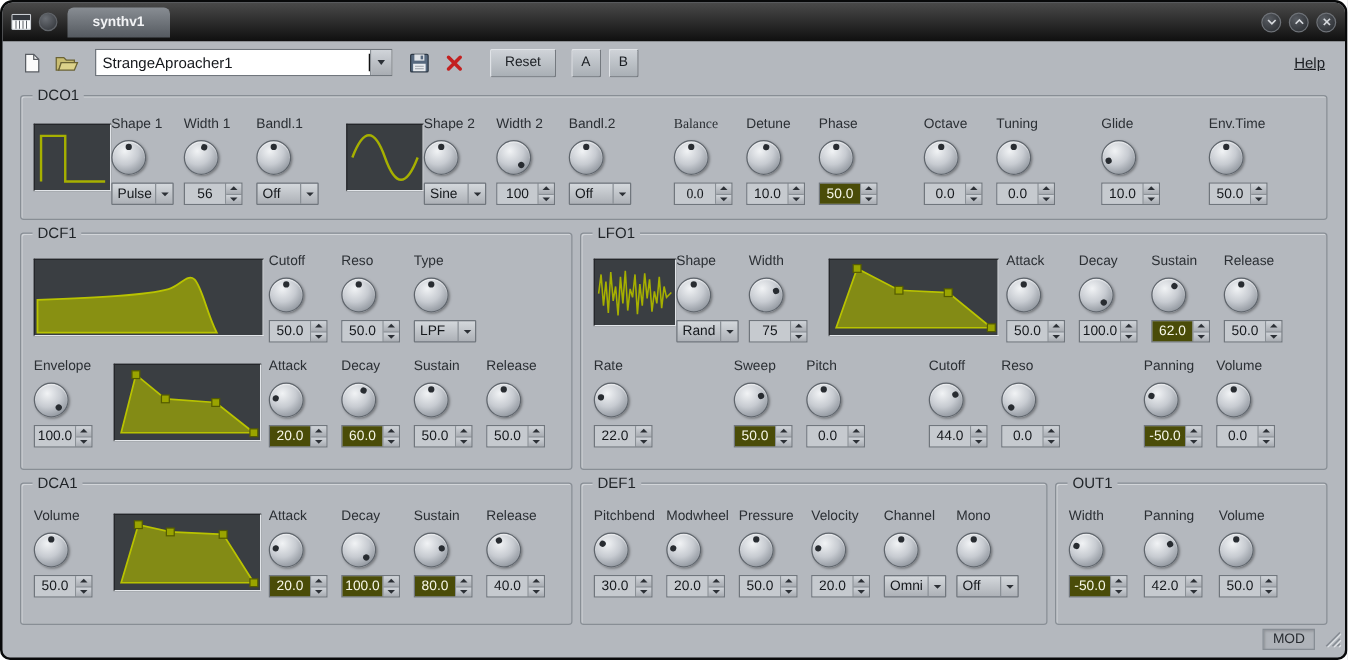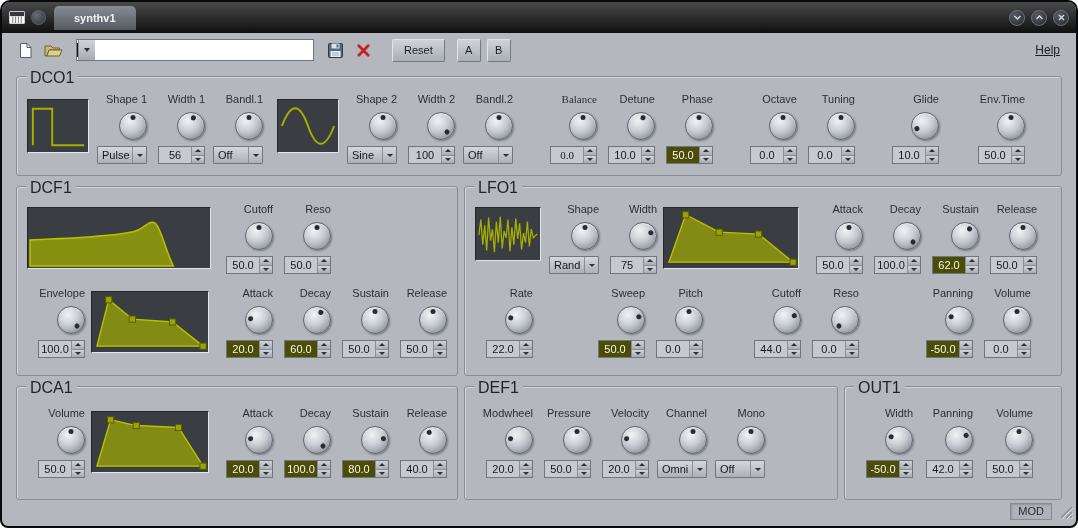--- a/index.html
+++ b/index.html
@@ -33,26 +33,26 @@
   .pushbtn.sq{width:24px;padding:0;margin-left:12px;}
   .pushbtn.sq + .pushbtn.sq{margin-left:6px;}
   .tabs{display:flex;margin-left:16px;height:25px;}
   .tab{height:25px;line-height:23px;padding:0 13px;font-size:11px;color:#23262b;background:#a6aab0;
     border:1px solid #81868d;margin-left:-1px;cursor:pointer;}
   .tab.active{background:linear-gradient(#d7dbdf,#b4b8be);border-radius:3px 3px 0 0;position:relative;z-index:1;}
   .help{margin-left:auto;font-size:12px;color:#1b1e23;text-decoration:underline;cursor:pointer;padding-right:6px;}
   
   .content{padding:9px 14px 0;}
   .group{position:relative;border:1px solid #888e95;border-radius:3px;box-shadow:inset 1px 1px 0 rgba(240,242,244,.5);}
-  .legend{position:absolute;top:-8px;left:9px;background:#b4b8be;padding:0 4px;font-size:16px;color:#1f2327;}
+  .legend{position:absolute;top:-8px;left:9px;background:#b4b8be;padding:0 4px;font-size:12px;color:#1f2327;}
   .grp-body{padding:16px 10px 0;}
   .grp-body .krow + .krow{margin-top:13px;}
   .bot-row .grp-body{padding-top:20px;}
   .krow{display:flex;align-items:flex-start;}
-  .kunit{width:58px;display:flex;flex-direction:column;align-items:flex-end;flex:none;}
+  .kunit{width:58px;display:flex;flex-direction:column;align-items:flex-start;flex:none;}
   .klabel{height:15px;font-size:11px;color:#2b2f34;white-space:nowrap;}
   .dial{width:28px;height:28px;margin:4px 0 6px;border-radius:50%;position:relative;cursor:pointer;
     background:radial-gradient(circle at 38% 30%,#f1f3f5 0%,#c7cbd1 45%,#8f959d 82%,#7a8088 100%);
     border:1px solid #5f656c;box-shadow:1px 1px 2px rgba(0,0,0,.35),inset 0 1px 1px rgba(255,255,255,.6);}
   .dot{position:absolute;left:50%;top:50%;width:5px;height:5px;border-radius:50%;background:#282c31;}
   .spin{height:18px;display:flex;border:1px solid #70767d;background:#c2c6cb;}
   .spin-val{width:32px;font-size:11px;line-height:16px;text-align:center;color:#15181c;background:#c6cacf;cursor:text;}
   .spin-val.hl{background:var(--hl,#4a4c08);color:#f7f7e8;}
   .spin-btns{width:13px;display:flex;flex-direction:column;border-left:1px solid #8a9096;}
   .spin-b{flex:1;display:flex;align-items:center;justify-content:center;background:linear-gradient(#d0d4d9,#a9adb3);cursor:pointer;}
@@ -123,20 +123,21 @@
           <path d="M10 1.5 V5.5 H14" fill="none" stroke="#5a5e64"></path>
         </svg>
     </button>
     <button class="tbtn">
       <svg width="19" height="15" viewBox="0 0 19 15">
           <path d="M1 3 H7 L9 5 H15.5 V7 H5 L3 13 H1 Z" fill="#c9bd72" stroke="#6b6334"></path>
           <path d="M5 7 H18 L15.5 13 H3 Z" fill="#ddd28a" stroke="#6b6334"></path>
         </svg>
     </button>
     <div class="preset">
+      <span class="preset-text">StrangeAproacher1</span>
       <span class="caret"></span>
       <span class="preset-arrow">
           <i class="tri-down"></i>
         </span>
     </div>
     <button class="tbtn">
       <svg width="17" height="17" viewBox="0 0 17 17">
           <rect x="1.5" y="1.5" width="14" height="14" rx="1" fill="#56687e" stroke="#2e3946"></rect>
           <rect x="4.5" y="1.5" width="8" height="5" fill="#dfe3e8"></rect>
           <rect x="9.5" y="2.5" width="2" height="3" fill="#56687e"></rect>
@@ -413,20 +414,32 @@
                   <div class="spin-btns">
                     <div class="spin-b">
                       <i class="tri-up-s"></i>
                     </div>
                     <div class="spin-b">
                       <i class="tri-down-s"></i>
                     </div>
                   </div>
                 </div>
               </div>
+              <div class="kunit">
+                <div class="klabel">Type</div>
+                <div class="dial">
+                  <div class="dot" style="transform: translate(-50%, -50%) rotate(0deg) translateY(-8.5px);"></div>
+                </div>
+                <div class="combo">
+                  <span class="combo-val">LPF</span>
+                  <span class="combo-arrow">
+                    <i class="tri-down-s"></i>
+                  </span>
+                </div>
+              </div>
             </div>
           <div class="krow">
               <div class="kunit">
                 <div class="klabel">Envelope</div>
                 <div class="dial">
                   <div class="dot" style="transform: translate(-50%, -50%) rotate(135deg) translateY(-8.5px);"></div>
                 </div>
                 <div class="spin">
                   <div class="spin-val">100.0</div>
                   <div class="spin-btns">
@@ -859,20 +872,37 @@
                   </div>
                 </div>
               </div>
             </div>
         </div>
       </div>
       <div class="group sec-def1">
         <span class="legend">DEF1</span>
         <div class="grp-body">
           <div class="krow">
+              <div class="kunit">
+                <div class="klabel">Pitchbend</div>
+                <div class="dial">
+                  <div class="dot" style="transform: translate(-50%, -50%) rotate(-54deg) translateY(-8.5px);"></div>
+                </div>
+                <div class="spin">
+                  <div class="spin-val">30.0</div>
+                  <div class="spin-btns">
+                    <div class="spin-b">
+                      <i class="tri-up-s"></i>
+                    </div>
+                    <div class="spin-b">
+                      <i class="tri-down-s"></i>
+                    </div>
+                  </div>
+                </div>
+              </div>
               <div class="kunit">
                 <div class="klabel">Modwheel</div>
                 <div class="dial">
                   <div class="dot" style="transform: translate(-50%, -50%) rotate(-81deg) translateY(-8.5px);"></div>
                 </div>
                 <div class="spin">
                   <div class="spin-val">20.0</div>
                   <div class="spin-btns">
                     <div class="spin-b">
                       <i class="tri-up-s"></i>

